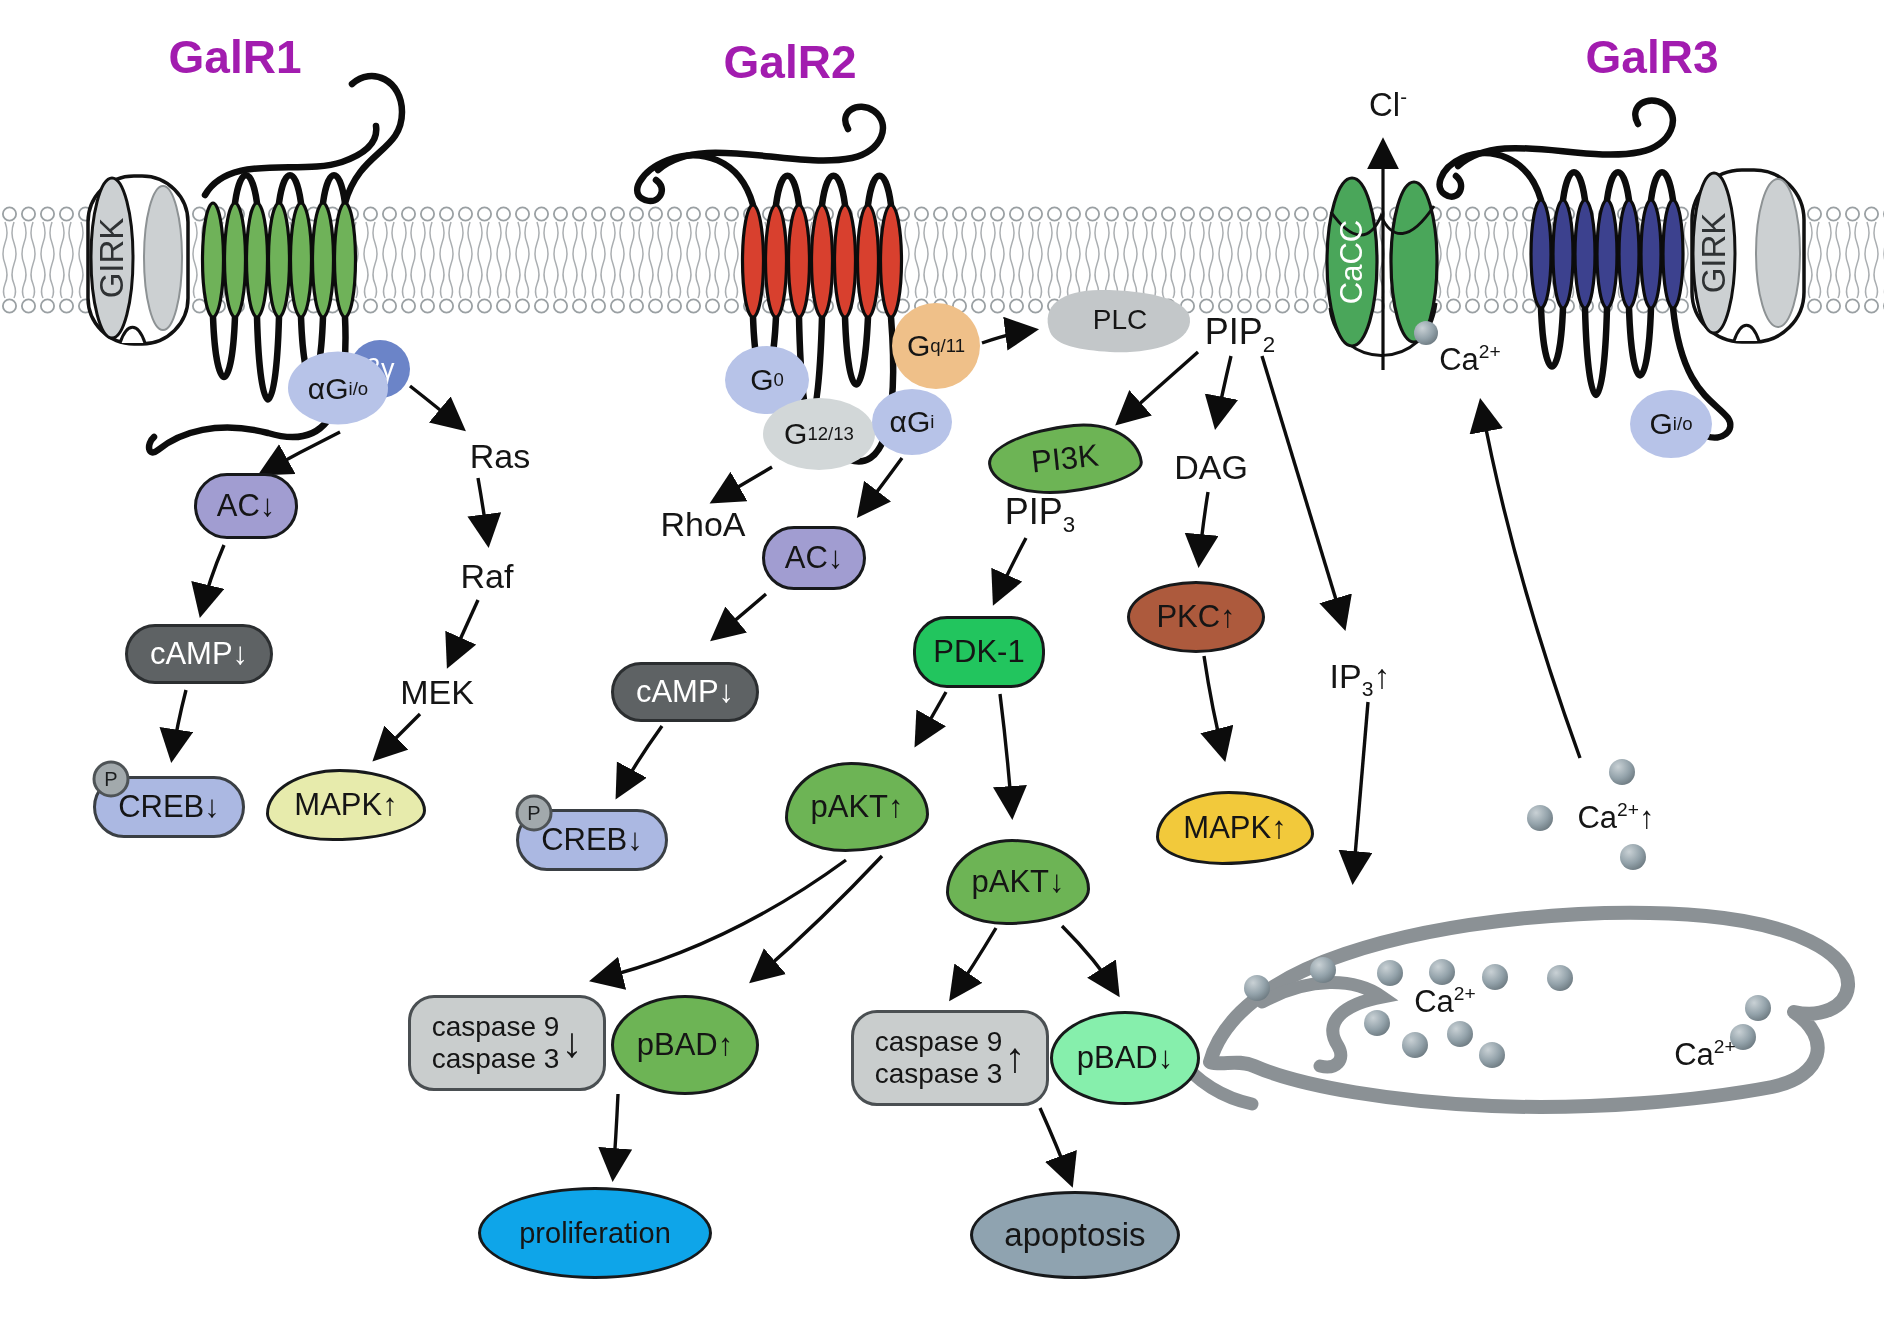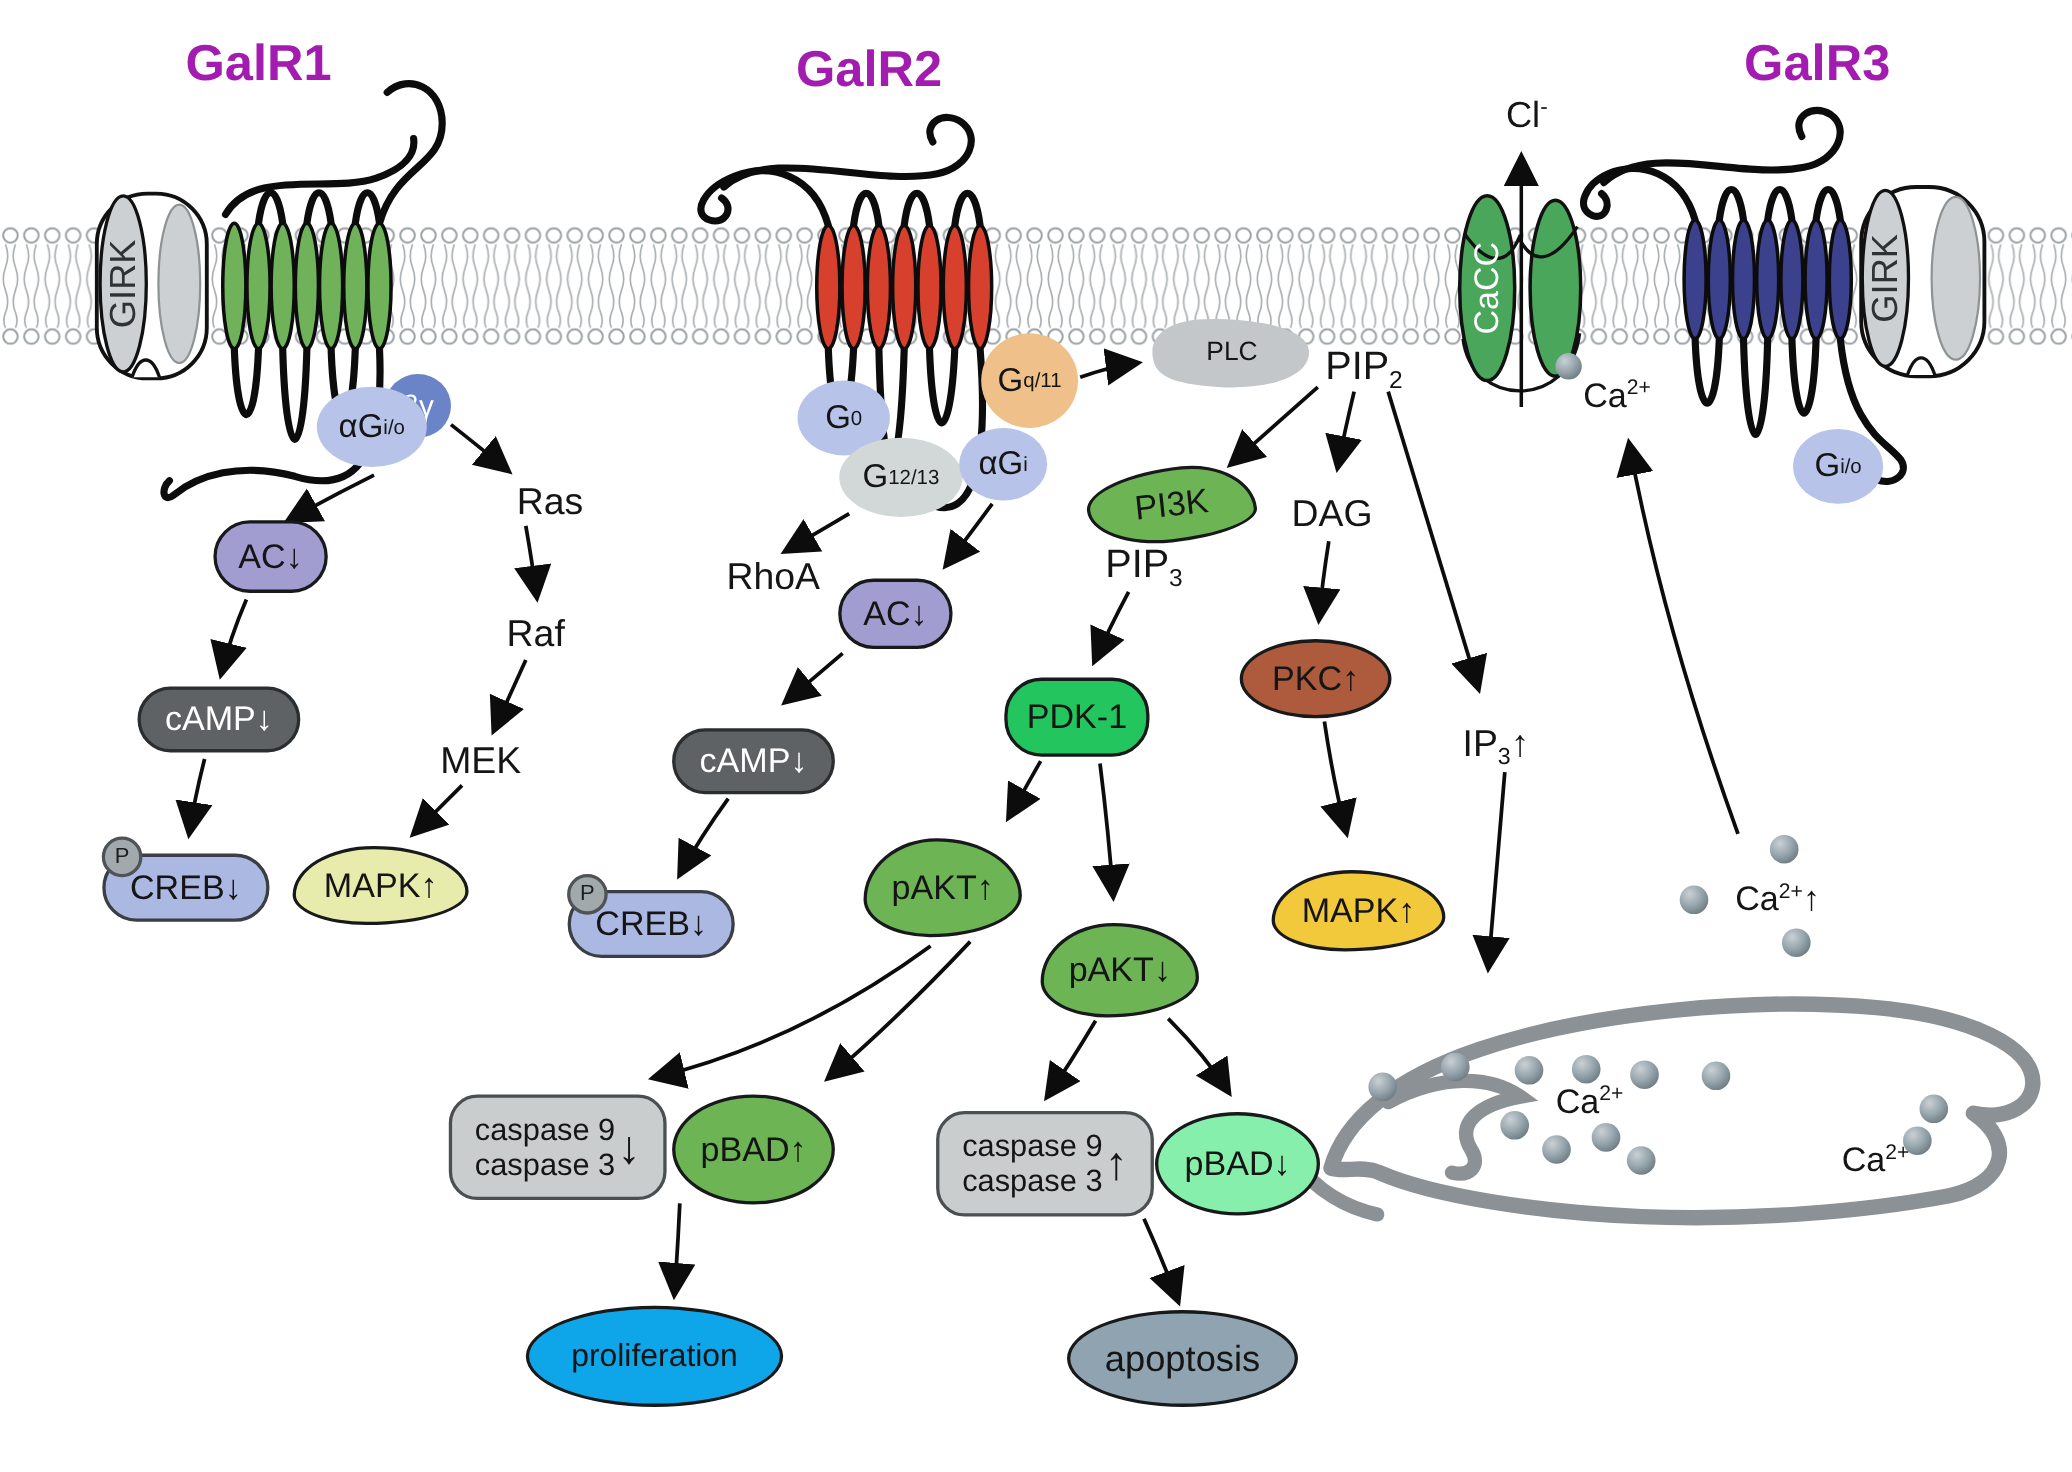--- a/index.html
+++ b/index.html
@@ -229,21 +229,21 @@
 <div class="lbl" style="left:500px;top:457px;">Ras</div>
 <div class="lbl" style="left:487px;top:577px;">Raf</div>
 <div class="lbl" style="left:437px;top:693px;">MEK</div>
 <div class="node blob" style="left:346px;top:805px;width:160px;height:72px;background:#e7ebac;">MAPK↑</div>
 
 <div class="lbl" style="left:703px;top:525px;text-align:right;">RhoA</div>
 <div class="node pill" style="left:814px;top:558px;width:104px;height:64px;background:#a19dd1;">AC↓</div>
 <div class="node pill white" style="left:685px;top:692px;width:148px;height:60px;background:#5e6264;border-color:#2b2e30;">cAMP↓</div>
 <div class="node pill" style="left:592px;top:840px;width:152px;height:62px;background:#abb8e2;border-color:#3a3f44;">CREB↓</div>
 <div class="pbadge" style="left:534px;top:813px;">P</div>
-<div class="lbl" style="left:1120px;top:320px;font-size:24px;">PLC</div>
+<div class="lbl" style="left:1120px;top:320px;font-size:28px;">PLC</div>
 <div class="lbl" style="left:1240px;top:332px;font-size:36px;"><span>PIP</span><span class="sb">2</span></div>
 <div class="node bean" style="left:1065px;top:459px;width:154px;height:68px;background:#6db455;">PI3K</div>
 <div class="lbl" style="left:1040px;top:512px;font-size:36px;"><span>PIP</span><span class="sb">3</span></div>
 <div class="node pill" style="left:979px;top:652px;width:132px;height:72px;background:#22c55e;">PDK-1</div>
 <div class="node blob" style="left:857px;top:807px;width:144px;height:90px;background:#6db455;">pAKT↑</div>
 <div class="node blob" style="left:1018px;top:882px;width:144px;height:86px;background:#6db455;">pAKT↓</div>
 <div class="lbl" style="left:1211px;top:468px;">DAG</div>
 <div class="node ellip" style="left:1196px;top:617px;width:138px;height:72px;background:#ad5a3d;">PKC↑</div>
 <div class="node blob" style="left:1235px;top:828px;width:158px;height:74px;background:#f2c93b;">MAPK↑</div>
 <div class="lbl" style="left:1360px;top:677px;"><span>IP</span><span class="sb">3</span><span>↑</span></div>

